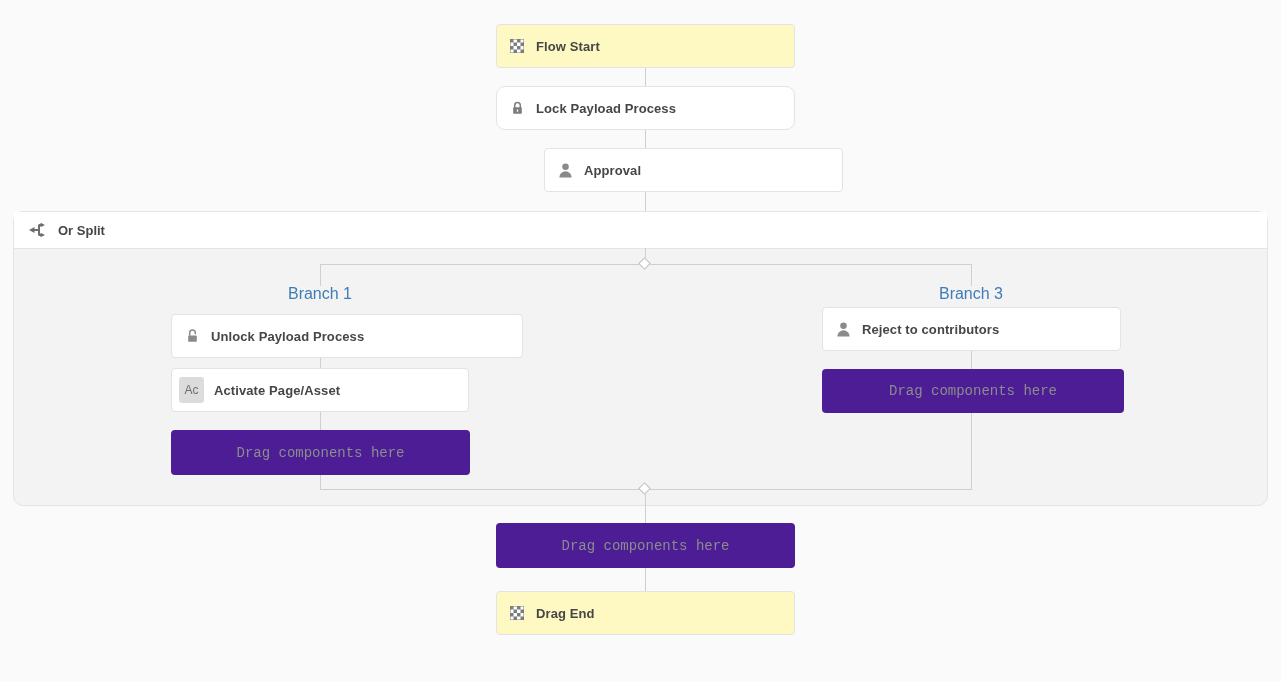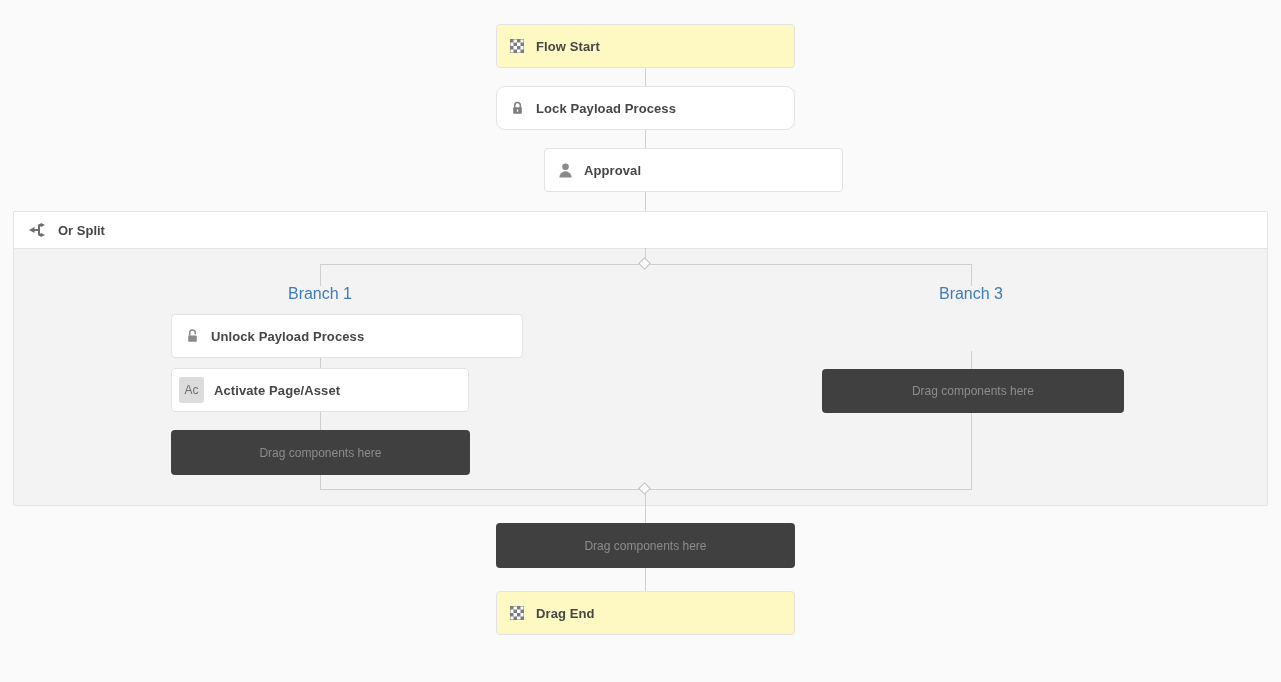--- a/index.html
+++ b/index.html
@@ -27,31 +27,31 @@
     letter-spacing:.1px;
   }
   .icon { width:18px; height:18px; display:flex; align-items:center; justify-content:center; flex:0 0 auto; }
   .badge {
     width:25px; height:26px; background:#dcdcdc; border-radius:3px;
     display:flex; align-items:center; justify-content:center;
     font-size:12px; color:#6d6d6d; flex:0 0 auto;
   }
   .node.badge-node { padding-left:7px; }
   .dropzone {
-    position:absolute; background:#404040; border-radius:4px;
+    position:absolute; background:#4c1d95; border-radius:4px;
     display:flex; align-items:center; justify-content:center;
-    font-size:12px; color:#8c8c8c; z-index:4; cursor:default;
+    font-size:14px; color:#8c8c8c; z-index:4; cursor:default;font-family:Liberation Mono, monospace;
   }
   .branch-label {
     position:absolute; width:140px; text-align:center;
     font-size:16px; color:#3f7cb6; z-index:4;
   }
   .split {
     position:absolute; left:13px; top:211px; width:1255px; height:295px;
-    background:#f3f3f3; border:1px solid #e4e4e4; border-radius:2px; z-index:1;
+    background:#f3f3f3; border:1px solid #e4e4e4; border-radius:10px; z-index:1;
   }
   .split-header {
     height:37px; background:#ffffff; border-bottom:1px solid #e4e4e4;
     display:flex; align-items:center; padding-left:14px; cursor:pointer;
   }
   .split-header .nlabel {
     margin-left:12px; font-size:13px; font-weight:bold; color:#464646;
   }
   .z2 { z-index:2; }
 </style>
@@ -155,20 +155,29 @@
 
   <div class="node badge-node" style="left:171px; top:368px; width:298px;">
     <span class="badge">Ac</span>
     <span class="nlabel">Activate Page/Asset</span>
   </div>
 
   <div class="dropzone" style="left:171px; top:430px; width:299px; height:45px;">Drag components here</div>
 
   <div class="branch-label" style="left:901px; top:285px;">Branch 3</div>
 
+  <div class="node" style="left:822px; top:307px;">
+    <span class="icon">
+      <svg width="17" height="17" viewBox="0 0 16 16">
+        <circle cx="8" cy="4.4" r="3.1" fill="#8a8a8a"></circle>
+        <path d="M2.2 14.6 a5.8 5.8 0 0 1 11.6 0 z" fill="#8a8a8a"></path>
+      </svg>
+    </span>
+    <span class="nlabel">Reject to contributors</span>
+  </div>
 
   <div class="dropzone" style="left:822px; top:369px; width:302px; height:44px;">Drag components here</div>
 
   <div class="dropzone" style="left:496px; top:523px; width:299px; height:45px;">Drag components here</div>
 
   <div class="node terminal" style="left:496px; top:591px;">
     <span class="icon">
       <svg width="14" height="14" viewBox="0 0 14 14">
         <rect x="0" y="0" width="14" height="14" fill="#ffffff" stroke="#7d7d7d" stroke-width="1"></rect>
         <g fill="#7d7d7d">

